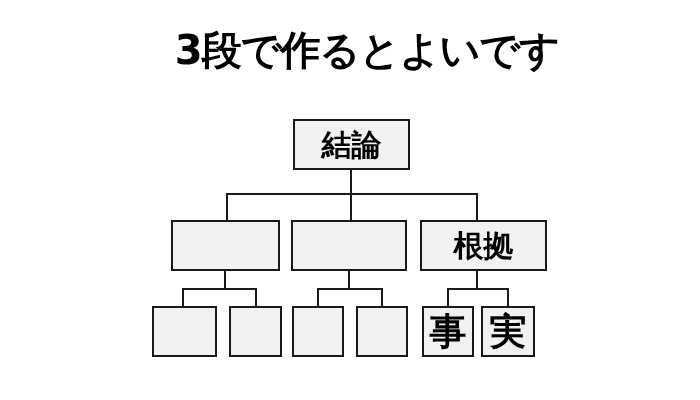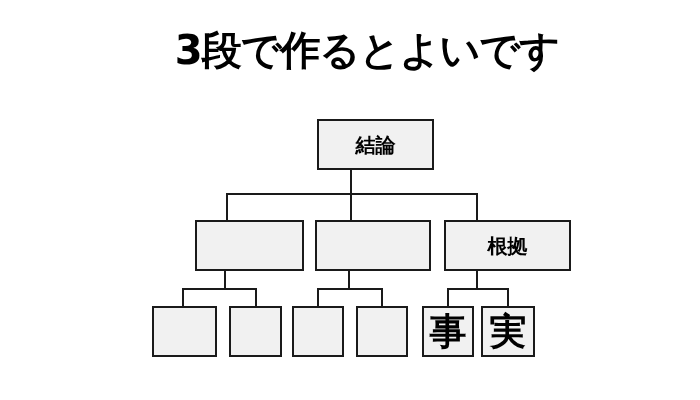--- a/index.html
+++ b/index.html
@@ -35,21 +35,21 @@
   .node{
     position:absolute;
     background:var(--box-fill);
     border:2px solid var(--box-border);
     display:flex;
     align-items:center;
     justify-content:center;
     color:var(--text);
     font-weight:bold;
   }
-  .fs-l12{font-size:20px;line-height:1;margin-left:24px;}
+  .fs-l12{font-size:30px;line-height:1;}
   .fs-l3{font-size:37px;line-height:1;}
   .ln{
     position:absolute;
     background:var(--line);
   }
   
   .n-l1 {left:293px;top:119px;width:117px;height:51px;}
   .n-l2a{left:171px;top:220px;width:109px;height:51px;}
   .n-l2b{left:291px;top:220px;width:116px;height:51px;}
   .n-l2c{left:420px;top:220px;width:127px;height:51px;}

